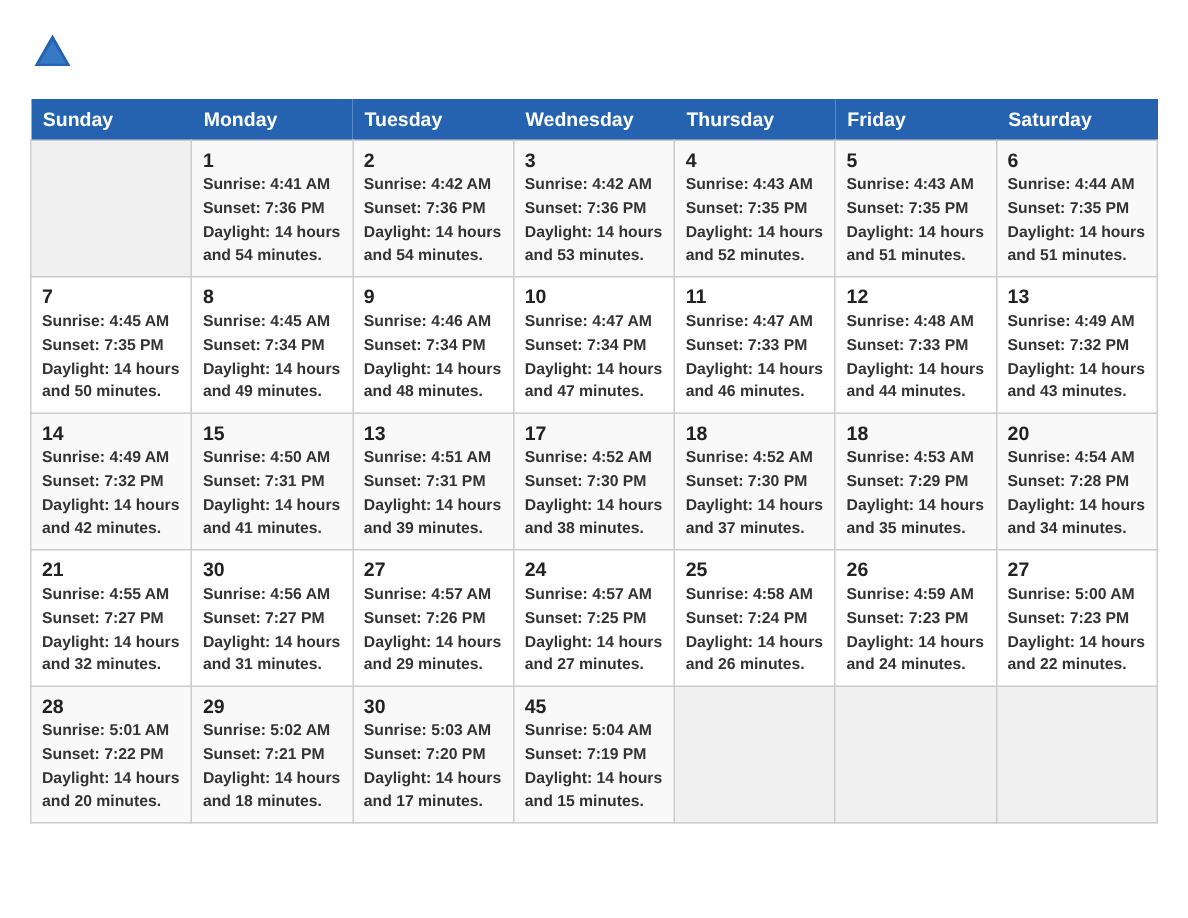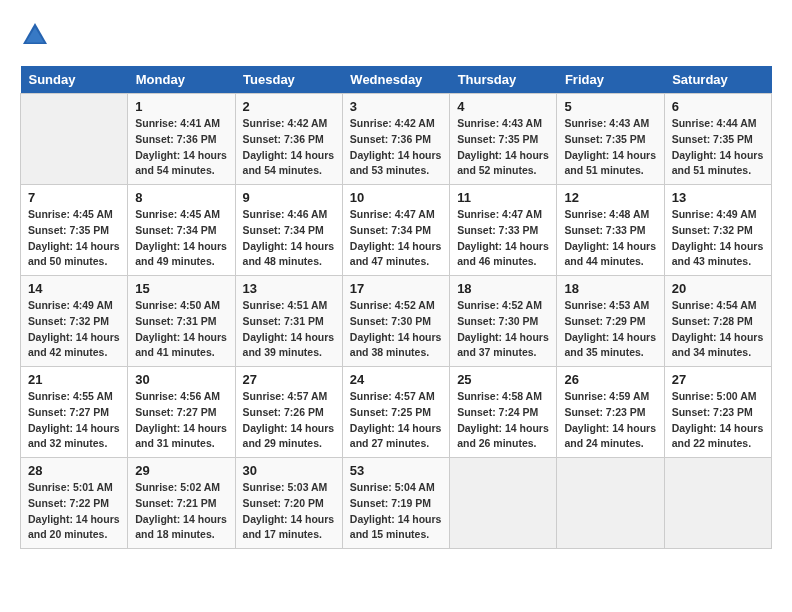--- a/index.html
+++ b/index.html
@@ -247,21 +247,21 @@
         </td>
         <td>
           <span class="day-number">29</span>
           <div class="day-info">Sunrise: 5:02 AM<br>Sunset: 7:21 PM<br>Daylight: 14 hours<br> and 18 minutes.</div>
         </td>
         <td>
           <span class="day-number">30</span>
           <div class="day-info">Sunrise: 5:03 AM<br>Sunset: 7:20 PM<br>Daylight: 14 hours<br> and 17 minutes.</div>
         </td>
         <td>
-          <span class="day-number">53</span>
+          <span class="day-number">45</span>
           <div class="day-info">Sunrise: 5:04 AM<br>Sunset: 7:19 PM<br>Daylight: 14 hours<br> and 15 minutes.</div>
         </td>
         <td class="empty"></td>
         <td class="empty"></td>
         <td class="empty"></td>
       </tr>
     </tbody>
 </table>
 
 </body></html>

